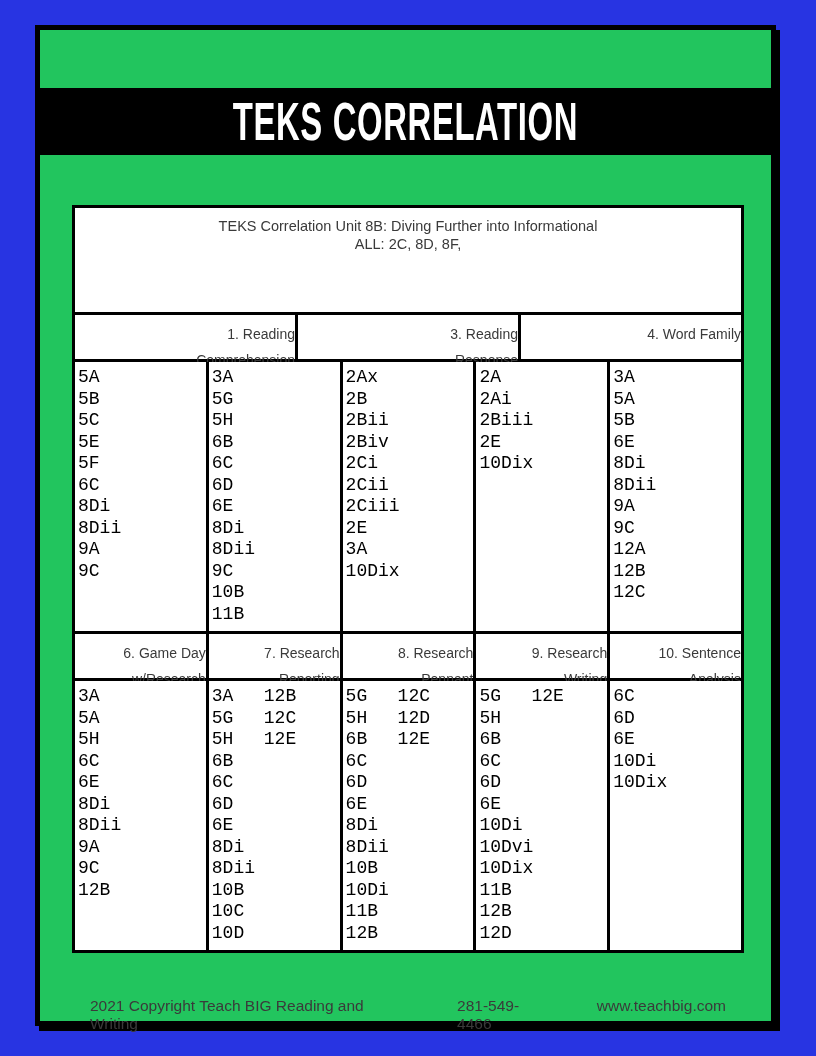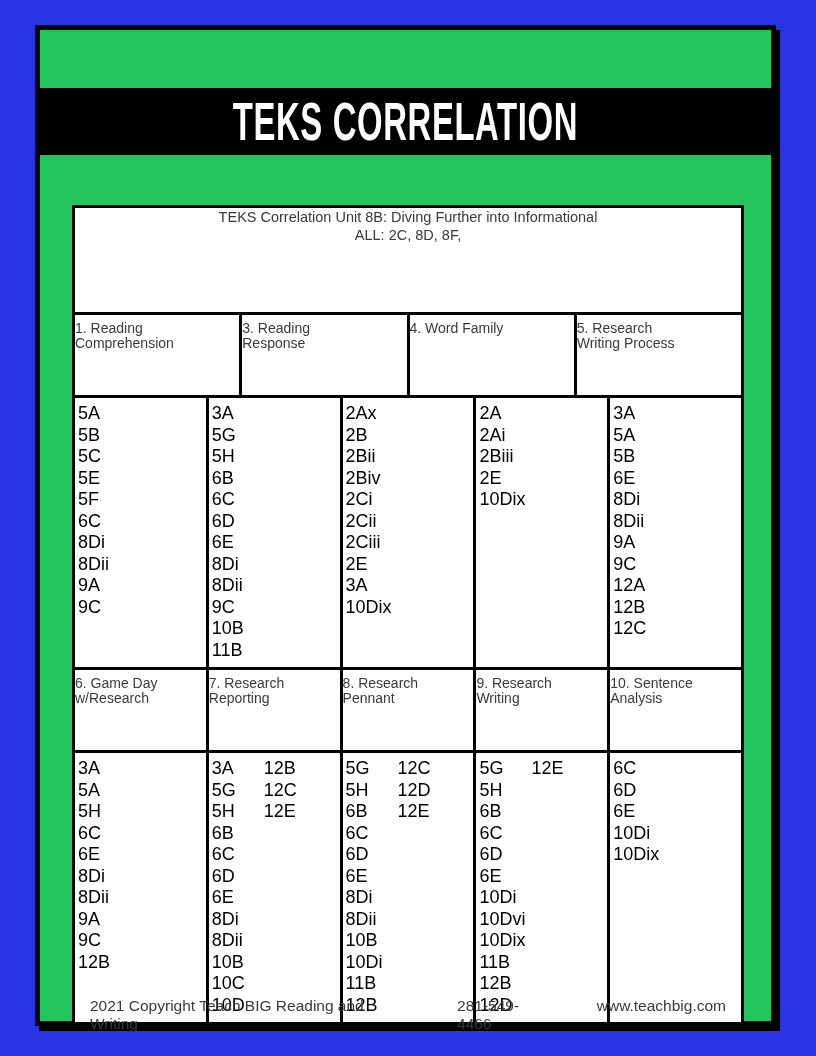--- a/index.html
+++ b/index.html
@@ -46,40 +46,42 @@
   .row { display: flex; }
   .cell {
     border: 3px solid #000;
     background: #fff;
   }
   .row .cell + .cell { border-left: none; }
   .row + .row .cell { border-top: none; }
   .title-box {
     width: 672px; height: 110px;
     text-align: center;
+    padding-top: 9px;
     color: #3a3a3a;
   }
   .table-title { font-size: 14.5px; line-height: 18px; }
   .table-subtitle { font-size: 14.5px; line-height: 18px; }
   .hdr-row .cell {
     flex: 1 1 0;
-    height: 83px;
+    height: 47px;
     padding-top: 6px;
-    text-align: left;
+    text-align: right;
     font-size: 14px;
-    line-height: 15px;
+    line-height: 26px;
     color: #3a3a3a;
     white-space: pre-line;
   }
   .data-row .cell {
     flex: 1 1 0;
     height: 272px;
     padding: 5px 0 0 3px;
     display: flex;
     align-items: flex-start;
+    font-family: Liberation Mono, monospace;
   }
   .codes {
     font-size: 18px;
     line-height: 21.5px;
     color: #000;
   }
   .codes-1 { width: 52px; flex: 0 0 auto; }
   .codes-2 { flex: 1 1 auto; }
   
   .footer {
@@ -111,22 +113,20 @@
         <div class="table-subtitle">ALL: 2C, 8D, 8F,</div>
       </div>
     </div>
 
     <div class="row hdr-row">
       <div class="cell">1. Reading
 Comprehension</div>
       <div class="cell">3. Reading
 Response</div>
       <div class="cell">4. Word Family</div>
-      <div class="cell">5. Research
-Writing Process</div>
     </div>
 
     <div class="row data-row">
       <div class="cell">
         <div class="codes codes-1">
             <div>5A</div>
             <div>5B</div>
             <div>5C</div>
             <div>5E</div>
             <div>5F</div>

